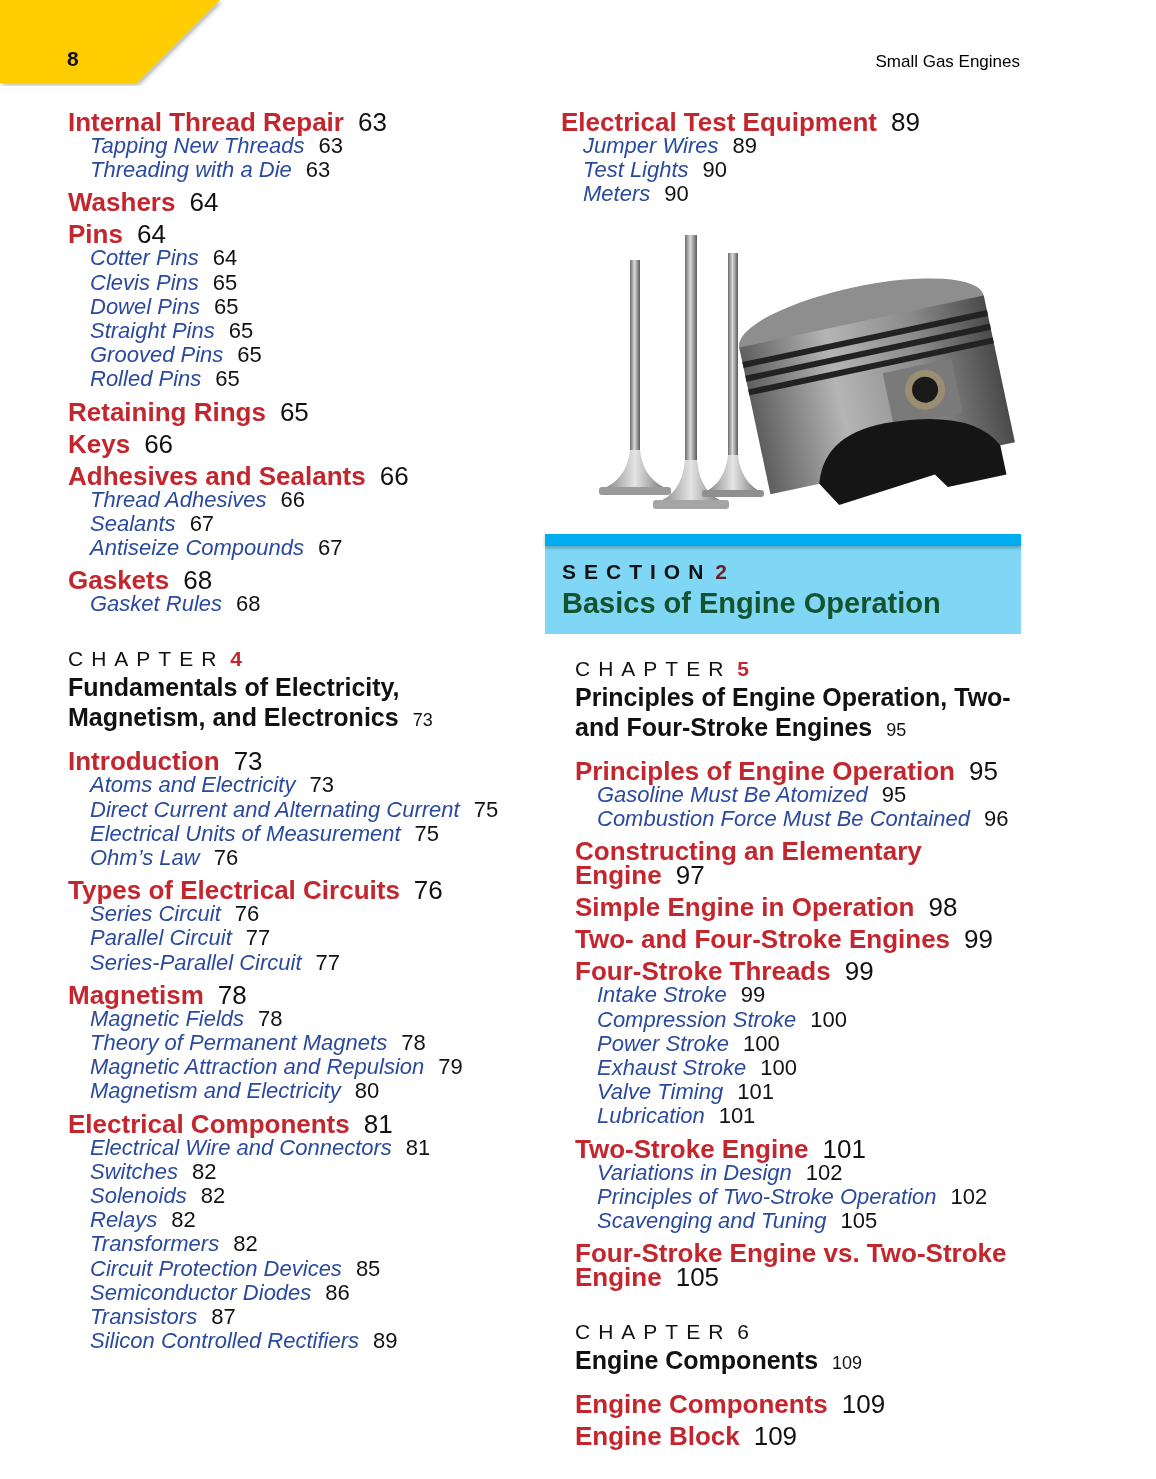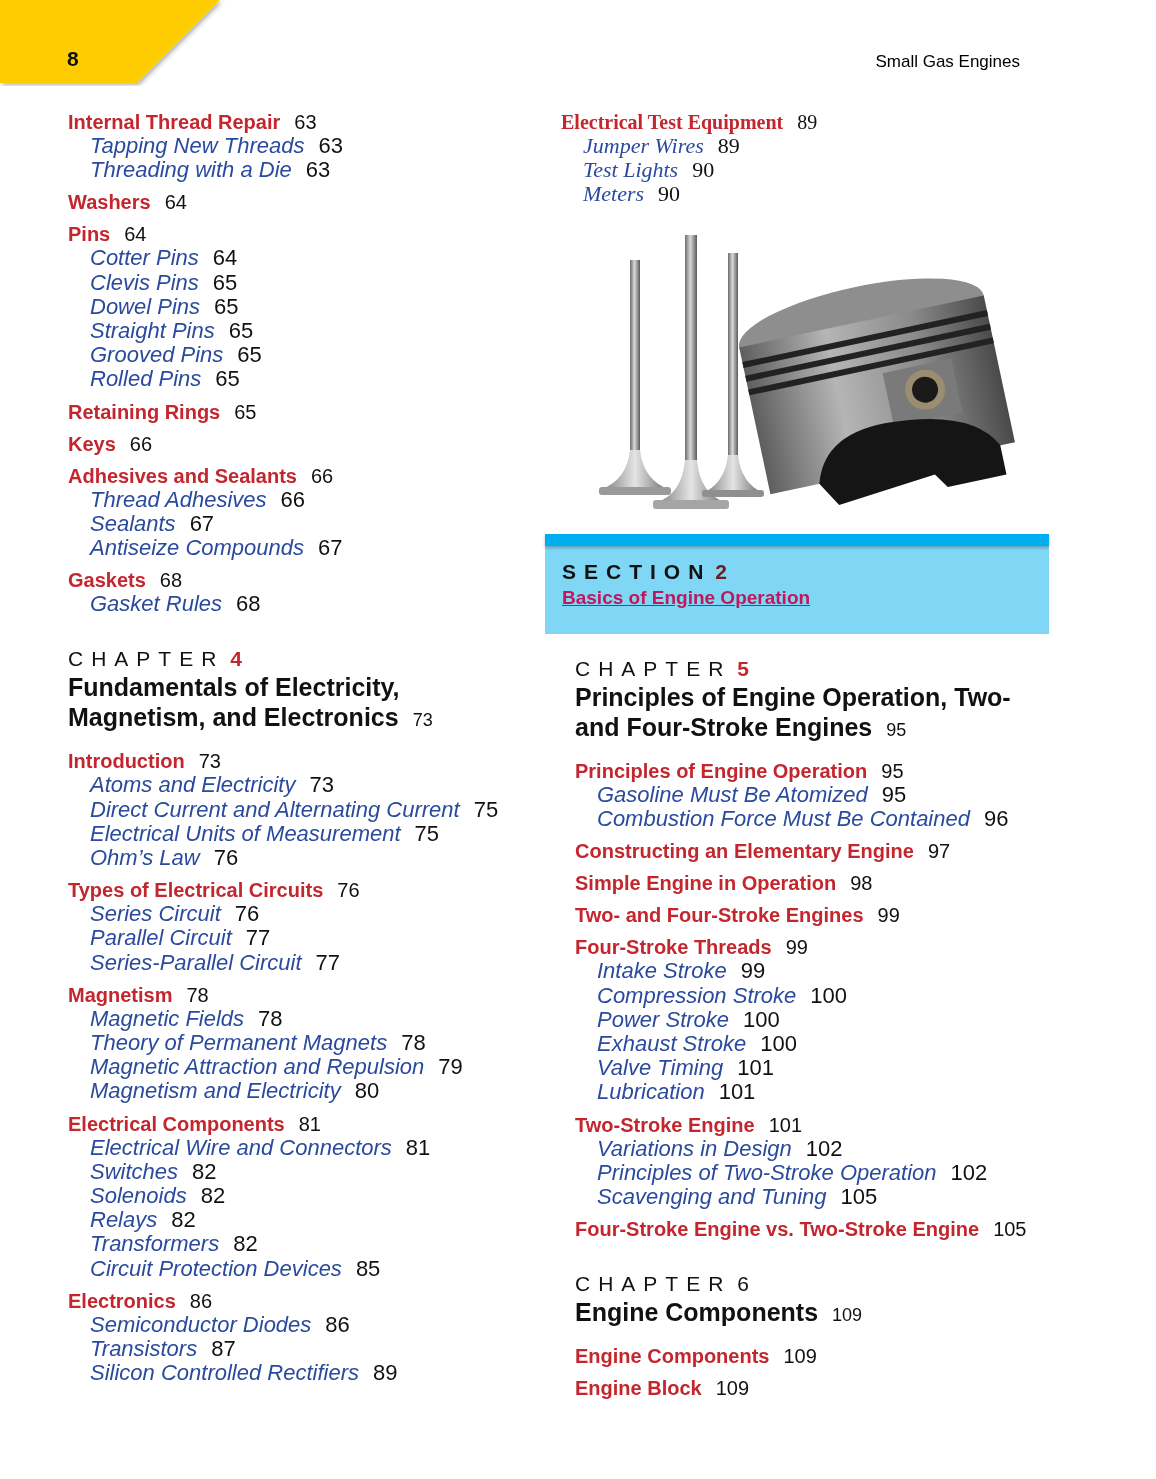--- a/index.html
+++ b/index.html
@@ -5,42 +5,42 @@
   html, body { margin: 0; padding: 0; background: #ffffff; }
   body { width: 1156px; height: 1479px; position: relative; overflow: hidden;
          font-family: "Liberation Sans", sans-serif; color: #111; }
   .tab { position: absolute; left: 0; top: 0; width: 225px; height: 83px; }
   .tab svg { position: absolute; left: 0; top: 0; }
   .page-num { position: absolute; left: 67px; top: 47px; font-size: 21px; font-weight: bold; color: #111; }
   .running-head { position: absolute; right: 136px; top: 52px; font-size: 17px; color: #000000; }
 
   .col { position: absolute; top: 110px; }
   .col-left { left: 68px; width: 460px; }
-  .col-right { left: 561px; width: 470px; font-family: Liberation Serif, serif; }
+  .col-right { left: 561px; width: 470px; }
 
   .entry { margin: 0; }
-  .h { font-size: 20px; font-weight: bold; color: #c4262e; line-height: 24px; margin-top: 8px; }
+  .h { font-size: 26px; font-weight: bold; color: #c4262e; line-height: 24px; margin-top: 8px; }
   .h:first-child { margin-top: 0; }
   .s { font-size: 22px; font-style: italic; color: #2a4a9e; line-height: 24.2px; padding-left: 22px; }
   .pg { font-style: normal; font-weight: normal; color: #111; margin-left: 14px; }
 
   .chapter-block { margin-top: 30px; margin-bottom: 14px; }
   .chapter-label { font-size: 21px; letter-spacing: 8px; color: #111; line-height: 26px; }
   .chapter-num { color: #c4262e; font-weight: bold; letter-spacing: 0; margin-left: 6px; }
   .chapter-num.black { color: #111; font-weight: normal; }
   .chapter-title { font-size: 25px; font-weight: bold; color: #111; line-height: 30px; }
   .chapter-title .pg { font-size: 18px; font-weight: normal; }
 
   .photo { position: absolute; left: 585px; top: 225px; width: 440px; height: 290px; }
 
-  .section-banner { position: absolute; left: 545px; top: 534px; width: 476px; height: 100px; background: #7fd6f5; padding-left: 28px; }
+  .section-banner { position: absolute; left: 545px; top: 534px; width: 476px; height: 100px; background: #7fd6f5; }
   .section-banner .topbar { position: absolute; left: 0; top: 0; width: 100%; height: 12px; background: #00aeef; box-shadow: 0 2px 3px rgba(0,0,0,0.25); }
   .section-label { position: absolute; left: 17px; top: 26px; font-size: 21px; font-weight: bold; letter-spacing: 8px; color: #111; }
   .section-num { color: #6a1f27; letter-spacing: 0; margin-left: 4px; }
-  .section-title { position: absolute; left: 17px; top: 53px; font-size: 19px; font-weight: bold; color: #be185d; text-decoration: underline; }
+  .section-title { position: absolute; left: 17px; top: 53px; font-size: 29px; font-weight: bold; color: #14532d; }
 
   .right-lower { position: absolute; left: 575px; top: 656px; width: 470px; }
   .right-lower .chapter-block:first-child { margin-top: 0; }
 </style>
 </head>
 <body>
 
 <div class="tab">
   <svg width="225" height="86" viewBox="0 0 225 86">
     <defs>
@@ -101,21 +101,20 @@
       <div class="entry s"><span>Theory of Permanent Magnets</span><span class="pg">78</span></div>
       <div class="entry s"><span>Magnetic Attraction and Repulsion</span><span class="pg">79</span></div>
       <div class="entry s"><span>Magnetism and Electricity</span><span class="pg">80</span></div>
       <div class="entry h"><span>Electrical Components</span><span class="pg">81</span></div>
       <div class="entry s"><span>Electrical Wire and Connectors</span><span class="pg">81</span></div>
       <div class="entry s"><span>Switches</span><span class="pg">82</span></div>
       <div class="entry s"><span>Solenoids</span><span class="pg">82</span></div>
       <div class="entry s"><span>Relays</span><span class="pg">82</span></div>
       <div class="entry s"><span>Transformers</span><span class="pg">82</span></div>
       <div class="entry s"><span>Circuit Protection Devices</span><span class="pg">85</span></div>
-      <div class="entry h"><span>Electronics</span><span class="pg">86</span></div>
       <div class="entry s"><span>Semiconductor Diodes</span><span class="pg">86</span></div>
       <div class="entry s"><span>Transistors</span><span class="pg">87</span></div>
       <div class="entry s"><span>Silicon Controlled Rectifiers</span><span class="pg">89</span></div>
     </div>
 </div>
 
 <div class="col col-right">
   <div id="right-top">
       <div class="entry h"><span>Electrical Test Equipment</span><span class="pg">89</span></div>
       <div class="entry s"><span>Jumper Wires</span><span class="pg">89</span></div>

